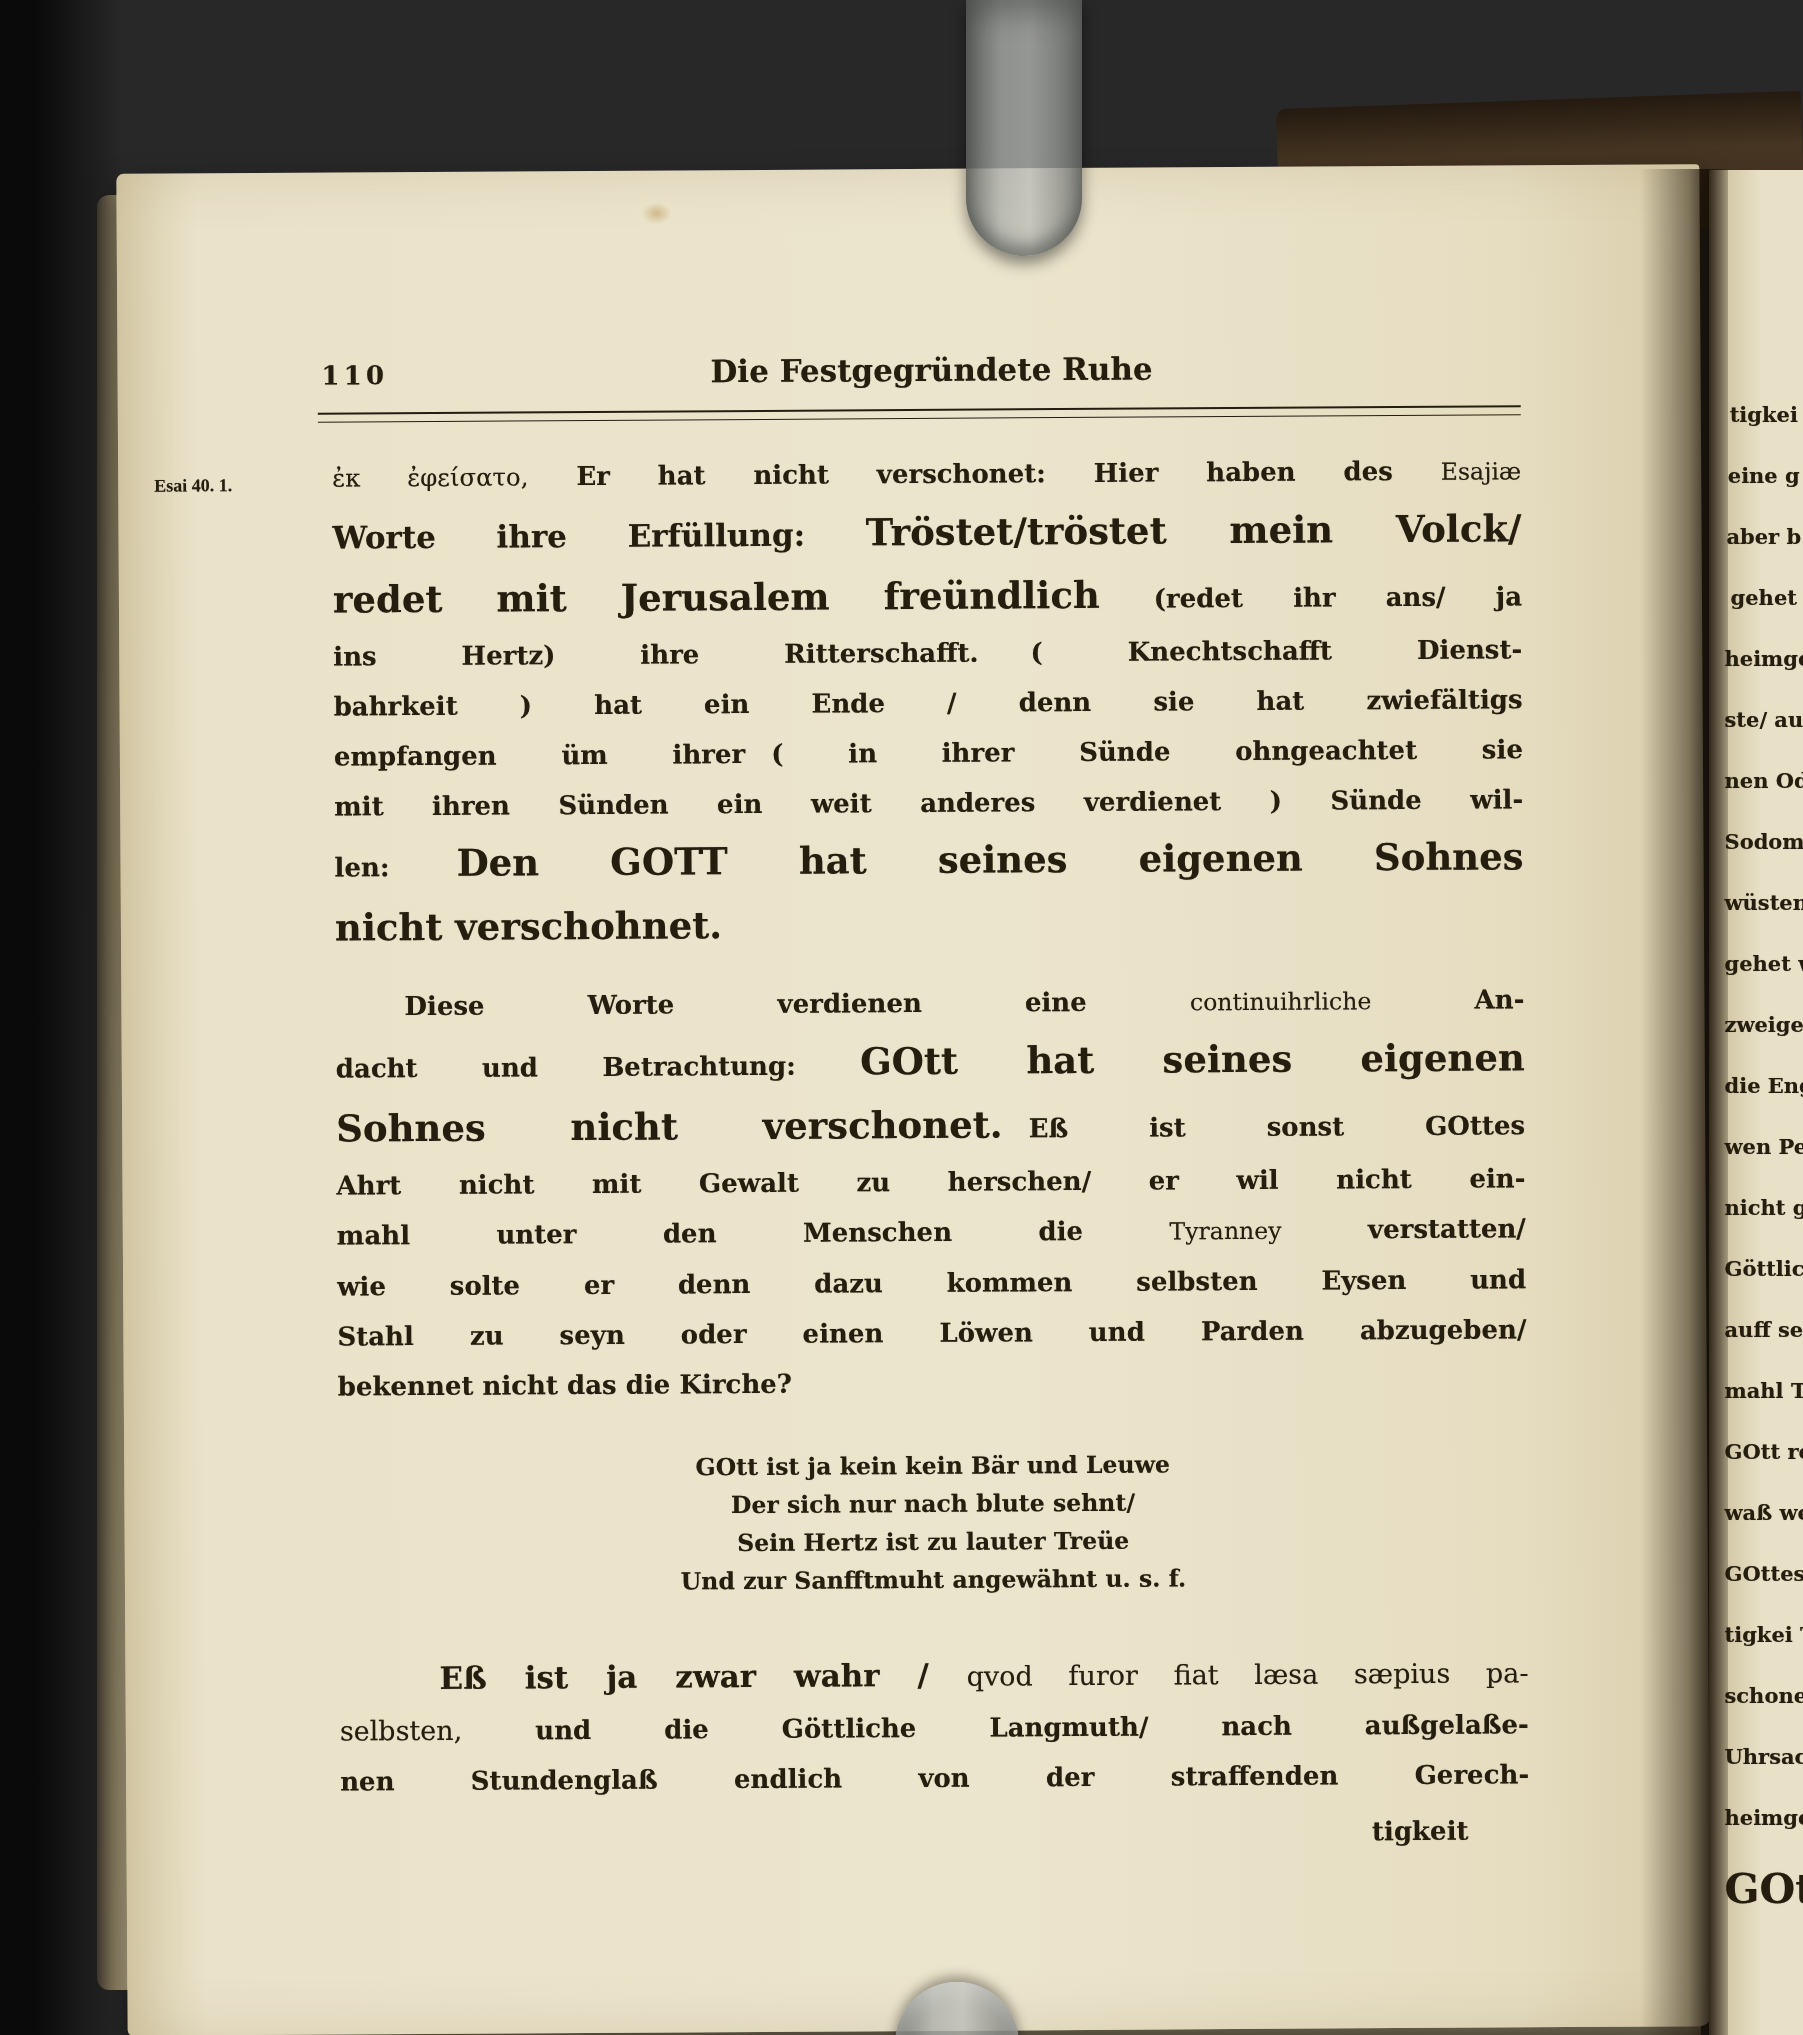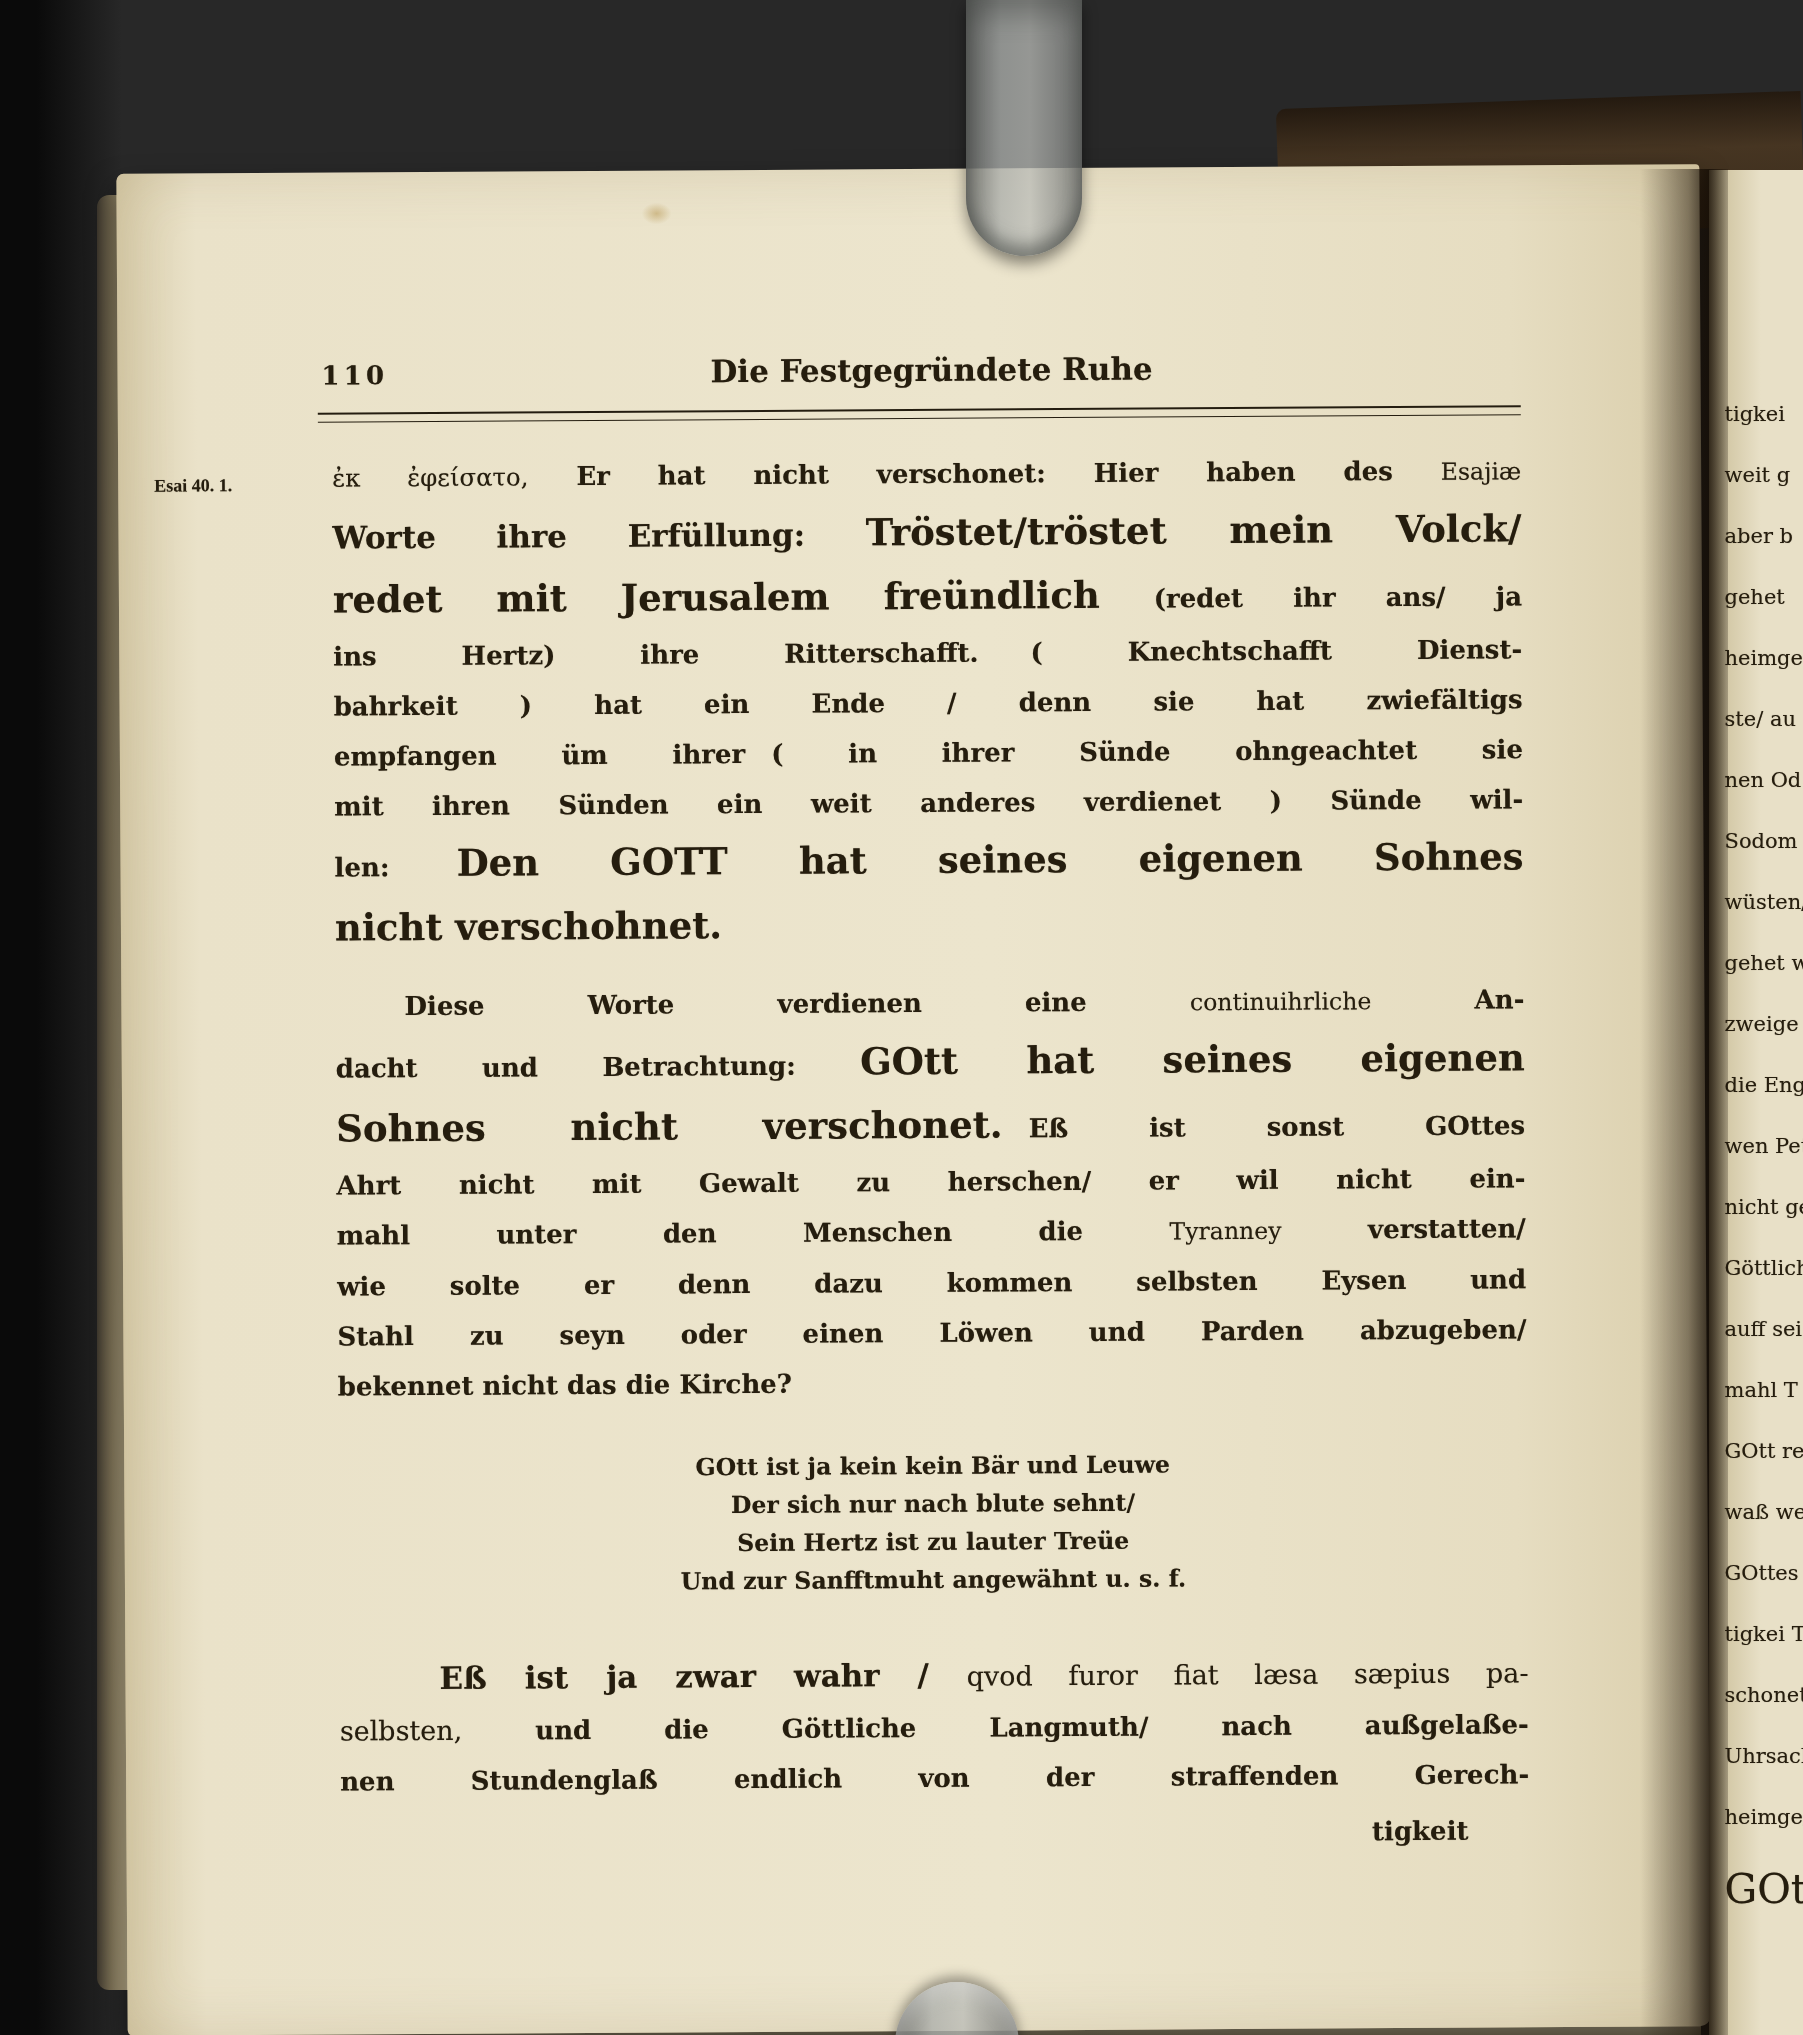--- a/index.html
+++ b/index.html
@@ -66,21 +66,21 @@
   .latin  { font-size:27px; line-height:50px; font-weight:normal; }
   .greek  { font-size:24.4px; line-height:50px; font-weight:normal; }
 
   .p2 { margin-top:22.4px; }
   .verse { margin-top:39px; text-align:center; }
   .verse-line { font-size:23.6px; line-height:38px; font-weight:bold; }
   .p3 { margin-top:49px; }
   .catchword-row { margin-top:5.7px; text-align:right; padding-right:61px;
     font-size:26px; line-height:50px; font-weight:bold; }
 
-  .frag { font-size:21px; font-weight:normal; line-height:61px; white-space:nowrap; }
+  .frag { font-size:21px; font-weight:bold; line-height:61px; white-space:nowrap;text-align:center; }
   .frag-big { font-size:41px; line-height:53px; margin-top:14.7px; }
 </style>
 </head>
 <body>
 
 <div class="scene">
   <div class="left-dark"></div>
   <div class="spine-top"></div>
   <div class="page-stack"></div>
   <div class="bottom-stack"></div>
@@ -127,21 +127,21 @@
         <div class="tline fill"><span class="latin">selbsten,</span><span class="reg"> und die Göttliche Langmuth/ nach außgelaße-</span></div>
         <div class="tline fill"><span class="reg">nen Stundenglaß endlich von der straffenden Gerech-</span></div>
       </div>
 
       <div class="catchword-row">tigkeit</div>
     </div>
   </div>
 
   <div class="right-page">
     <div class="frag">tigkei</div>
-    <div class="frag">weit g</div>
+    <div class="frag">eine g</div>
     <div class="frag">aber b</div>
     <div class="frag">gehet</div>
     <div class="frag">heimge</div>
     <div class="frag">ste/ au</div>
     <div class="frag">nen Od</div>
     <div class="frag">Sodom</div>
     <div class="frag">wüsten/</div>
     <div class="frag">gehet w</div>
     <div class="frag">zweige</div>
     <div class="frag">die Eng</div>

